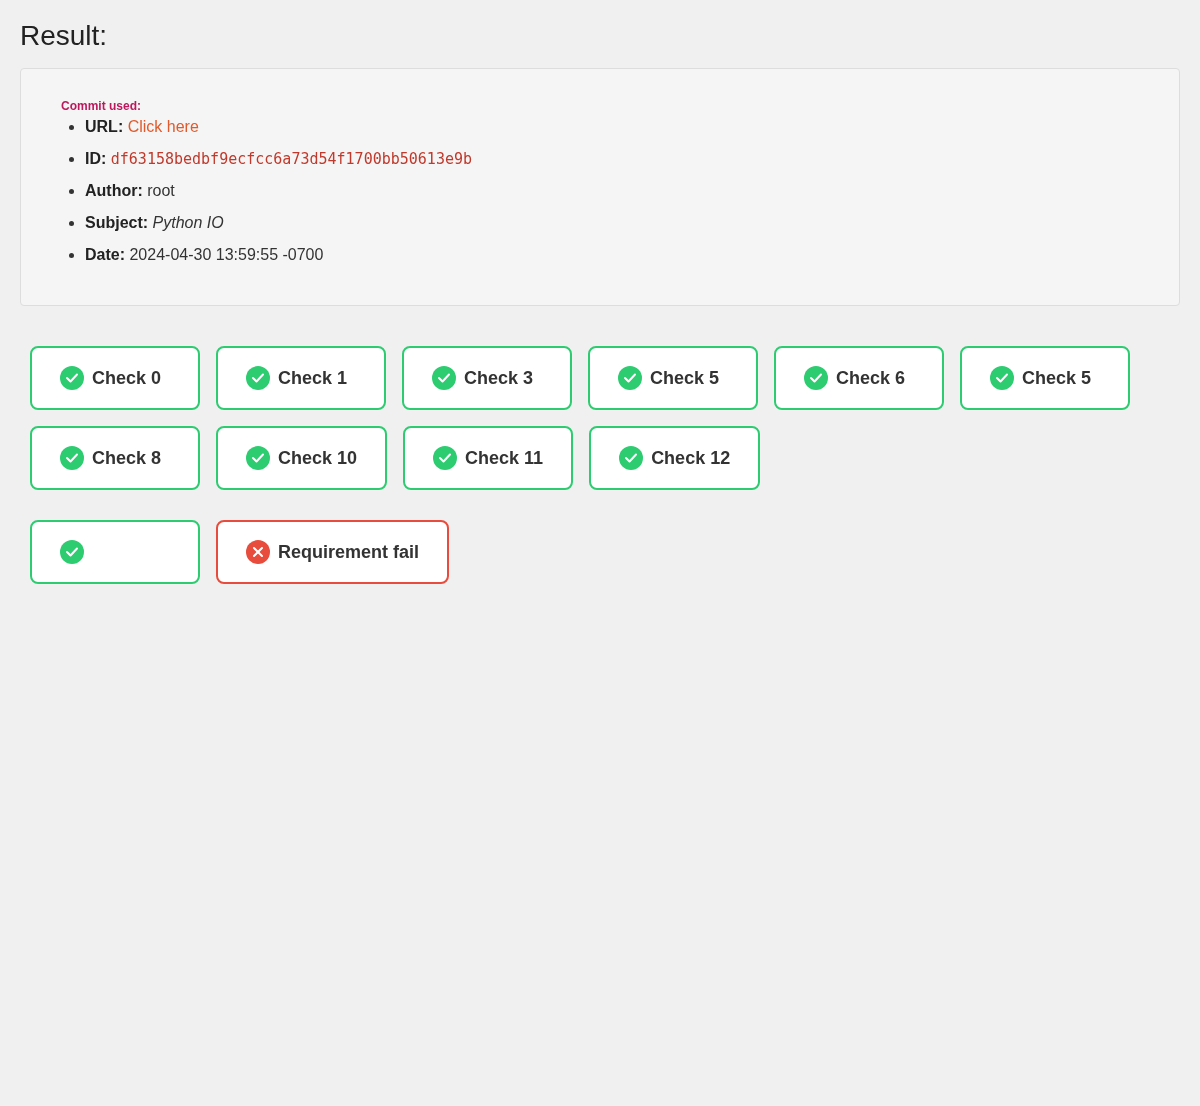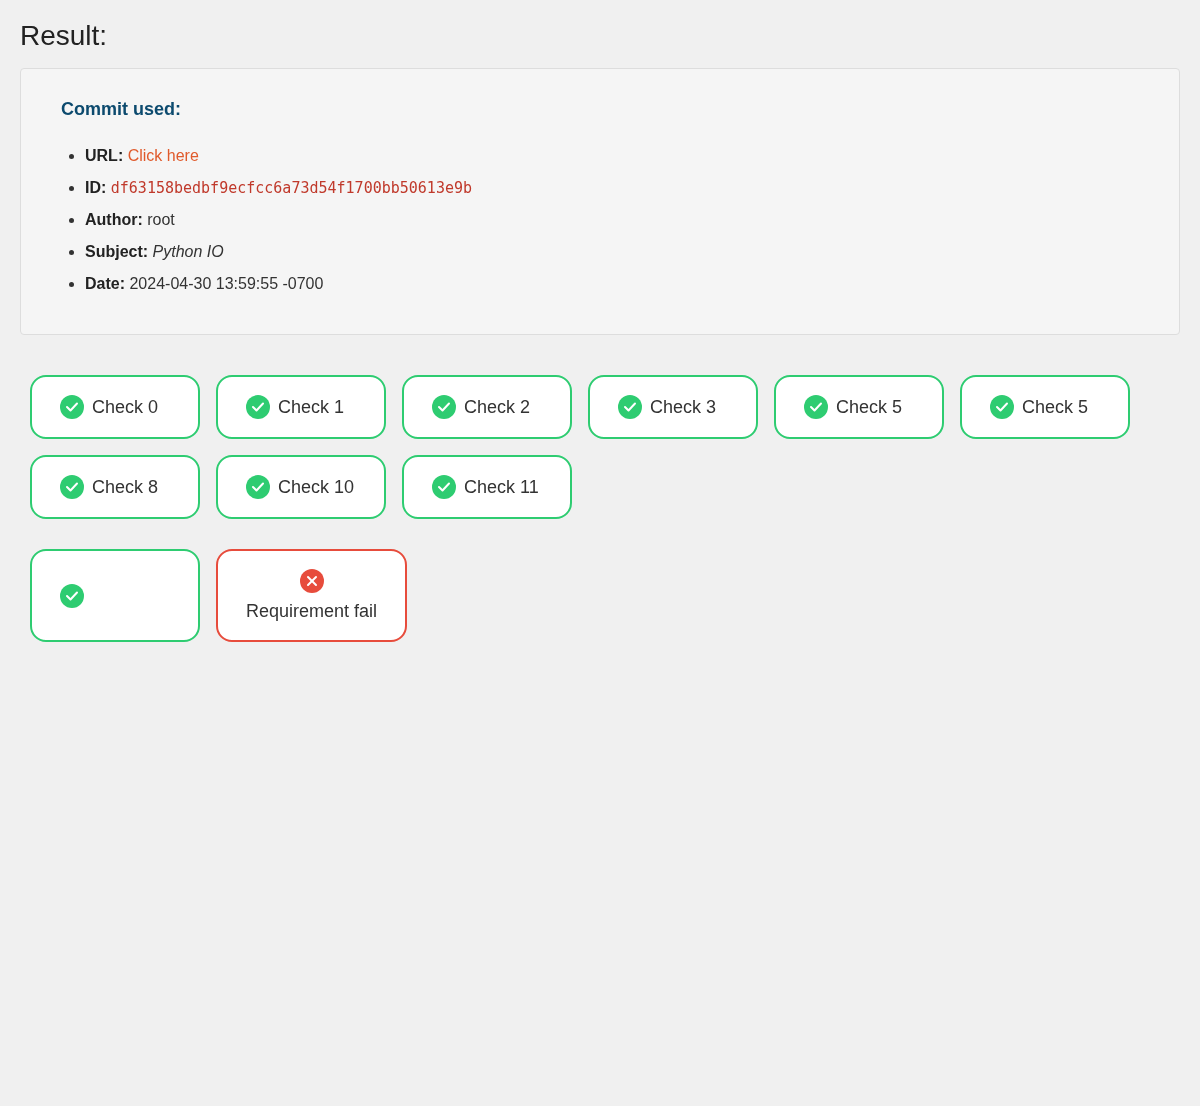--- a/index.html
+++ b/index.html
@@ -25,24 +25,24 @@
 
     .result-container {
       background-color: #f5f5f5;
       border: 1px solid #ddd;
       border-radius: 4px;
       padding: 30px 40px;
       margin-bottom: 30px;
     }
 
     .commit-title {
-      font-size: 18px;
+      font-size: 12px;
       font-weight: bold;
-      color: #0c4a6e;
-      margin-bottom: 24px;
+      color: #be185d;
+      margin-bottom: 2px;
     }
 
     .commit-list {
       list-style: disc;
       padding-left: 24px;
     }
 
     .commit-list li {
       font-size: 16px;
       color: #333;
@@ -76,33 +76,32 @@
       flex-wrap: wrap;
       gap: 16px;
       padding: 10px 10px 20px 10px;
     }
 
     .check-btn {
       display: flex;
       align-items: center;
       gap: 8px;
       border: 2px solid #2ecc71;
-      border-radius: 16px;
+      border-radius: 8px;
       padding: 18px 28px;
       background: #fff;
       font-size: 18px;
-      font-weight: 400;
+      font-weight: 700;
       color: #333;
       cursor: pointer;
       min-width: 170px;
     }
 
     .check-btn.fail {
       border-color: #e74c3c;
-      flex-direction: column;
     }
 
     .check-icon {
       width: 24px;
       height: 24px;
       border-radius: 50%;
       background-color: #2ecc71;
       display: inline-flex;
       align-items: center;
       justify-content: center;
@@ -172,44 +171,44 @@
         </svg>
       </span>
       <span>Check 1</span>
     </button>
     <button class="check-btn">
       <span class="check-icon">
         <svg viewBox="0 0 14 14" fill="none" xmlns="http://www.w3.org/2000/svg">
           <polyline points="2,7 5.5,10.5 12,3.5" stroke="white" stroke-width="2" stroke-linecap="round" stroke-linejoin="round"></polyline>
         </svg>
       </span>
-      <span>Check 2</span>
-    </button>
-    <button class="check-btn">
-      <span class="check-icon">
-        <svg viewBox="0 0 14 14" fill="none" xmlns="http://www.w3.org/2000/svg">
-          <polyline points="2,7 5.5,10.5 12,3.5" stroke="white" stroke-width="2" stroke-linecap="round" stroke-linejoin="round"></polyline>
-        </svg>
-      </span>
       <span>Check 3</span>
     </button>
     <button class="check-btn">
       <span class="check-icon">
         <svg viewBox="0 0 14 14" fill="none" xmlns="http://www.w3.org/2000/svg">
           <polyline points="2,7 5.5,10.5 12,3.5" stroke="white" stroke-width="2" stroke-linecap="round" stroke-linejoin="round"></polyline>
         </svg>
       </span>
       <span>Check 5</span>
     </button>
     <button class="check-btn">
       <span class="check-icon">
         <svg viewBox="0 0 14 14" fill="none" xmlns="http://www.w3.org/2000/svg">
           <polyline points="2,7 5.5,10.5 12,3.5" stroke="white" stroke-width="2" stroke-linecap="round" stroke-linejoin="round"></polyline>
         </svg>
       </span>
+      <span>Check 6</span>
+    </button>
+    <button class="check-btn">
+      <span class="check-icon">
+        <svg viewBox="0 0 14 14" fill="none" xmlns="http://www.w3.org/2000/svg">
+          <polyline points="2,7 5.5,10.5 12,3.5" stroke="white" stroke-width="2" stroke-linecap="round" stroke-linejoin="round"></polyline>
+        </svg>
+      </span>
       <span>Check 5</span>
     </button>
     <button class="check-btn">
       <span class="check-icon">
         <svg viewBox="0 0 14 14" fill="none" xmlns="http://www.w3.org/2000/svg">
           <polyline points="2,7 5.5,10.5 12,3.5" stroke="white" stroke-width="2" stroke-linecap="round" stroke-linejoin="round"></polyline>
         </svg>
       </span>
       <span>Check 8</span>
     </button>
@@ -221,20 +220,28 @@
       </span>
       <span>Check 10</span>
     </button>
     <button class="check-btn">
       <span class="check-icon">
         <svg viewBox="0 0 14 14" fill="none" xmlns="http://www.w3.org/2000/svg">
           <polyline points="2,7 5.5,10.5 12,3.5" stroke="white" stroke-width="2" stroke-linecap="round" stroke-linejoin="round"></polyline>
         </svg>
       </span>
       <span>Check 11</span>
+    </button>
+    <button class="check-btn">
+      <span class="check-icon">
+        <svg viewBox="0 0 14 14" fill="none" xmlns="http://www.w3.org/2000/svg">
+          <polyline points="2,7 5.5,10.5 12,3.5" stroke="white" stroke-width="2" stroke-linecap="round" stroke-linejoin="round"></polyline>
+        </svg>
+      </span>
+      <span>Check 12</span>
     </button>
   </div>
 
 <div class="bottom-row">
   <button class="check-btn">
     <span class="check-icon">
       <svg viewBox="0 0 14 14" fill="none" xmlns="http://www.w3.org/2000/svg">
         <polyline points="2,7 5.5,10.5 12,3.5" stroke="white" stroke-width="2" stroke-linecap="round" stroke-linejoin="round"></polyline>
       </svg>
     </span>

